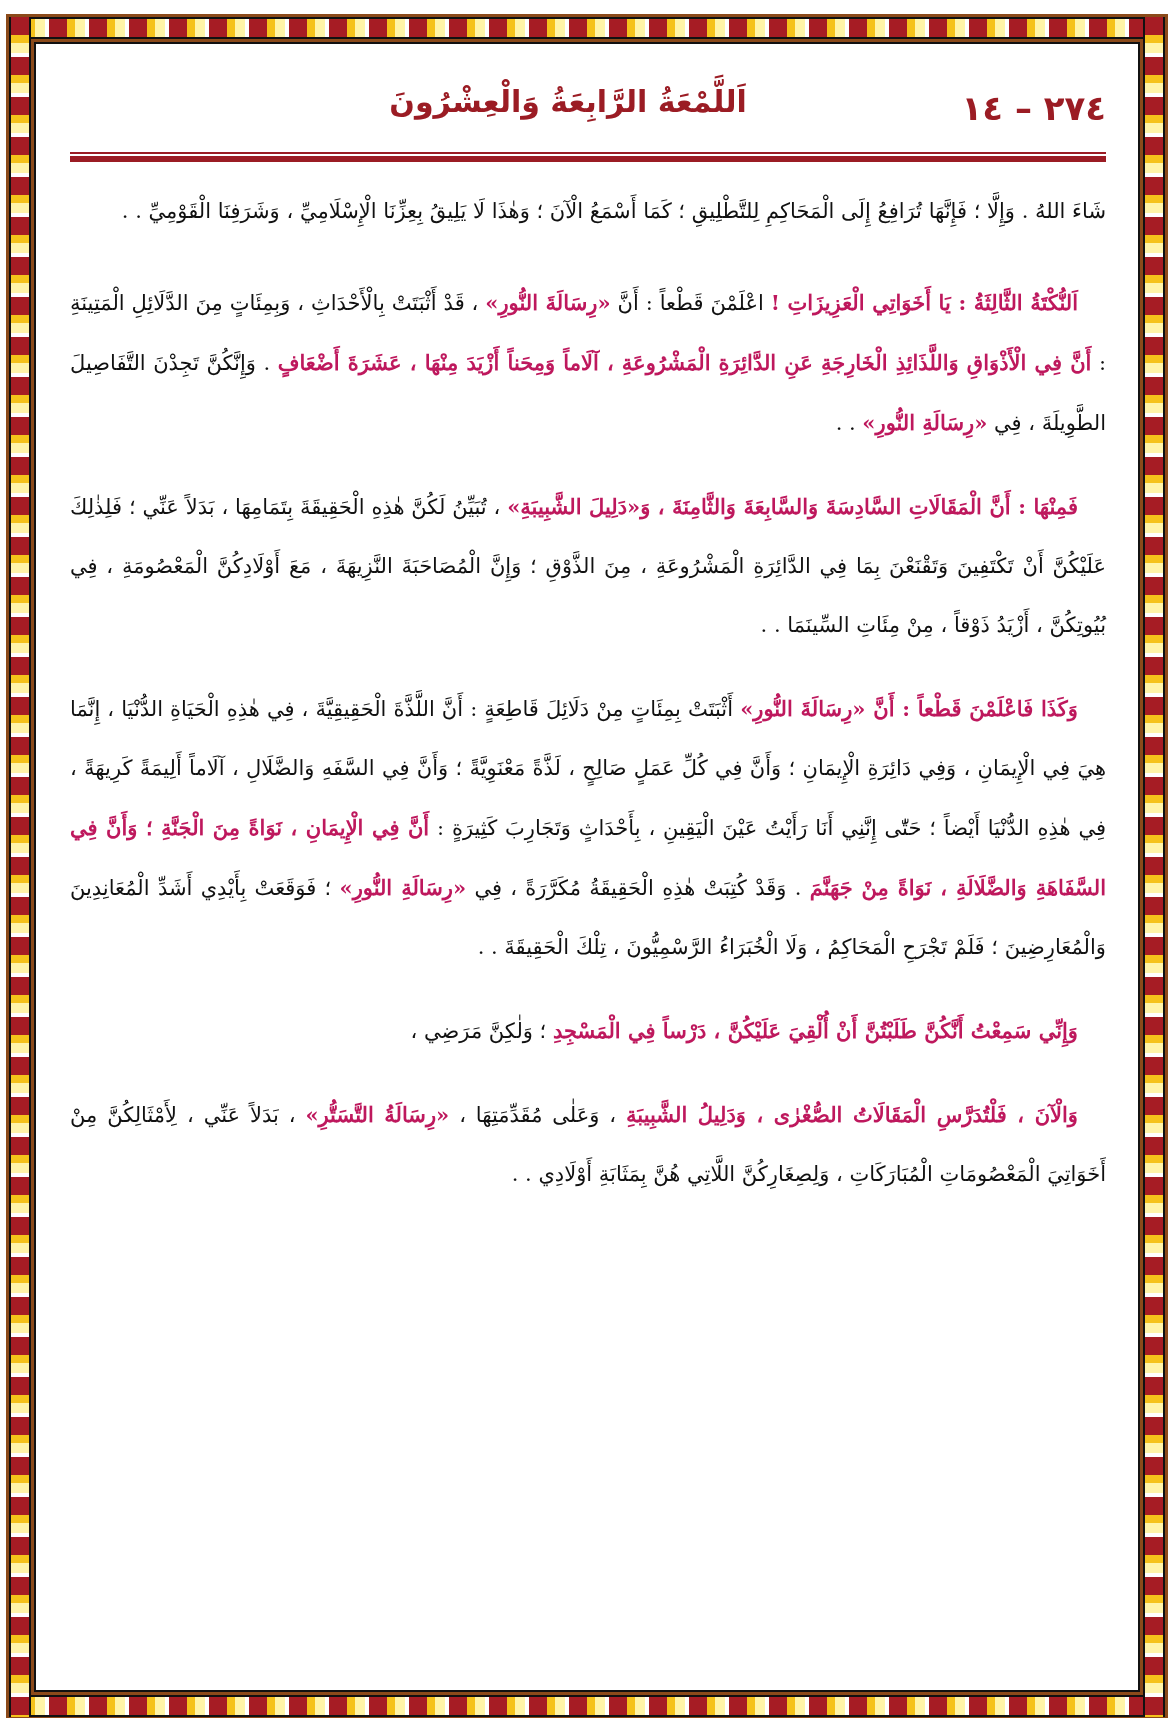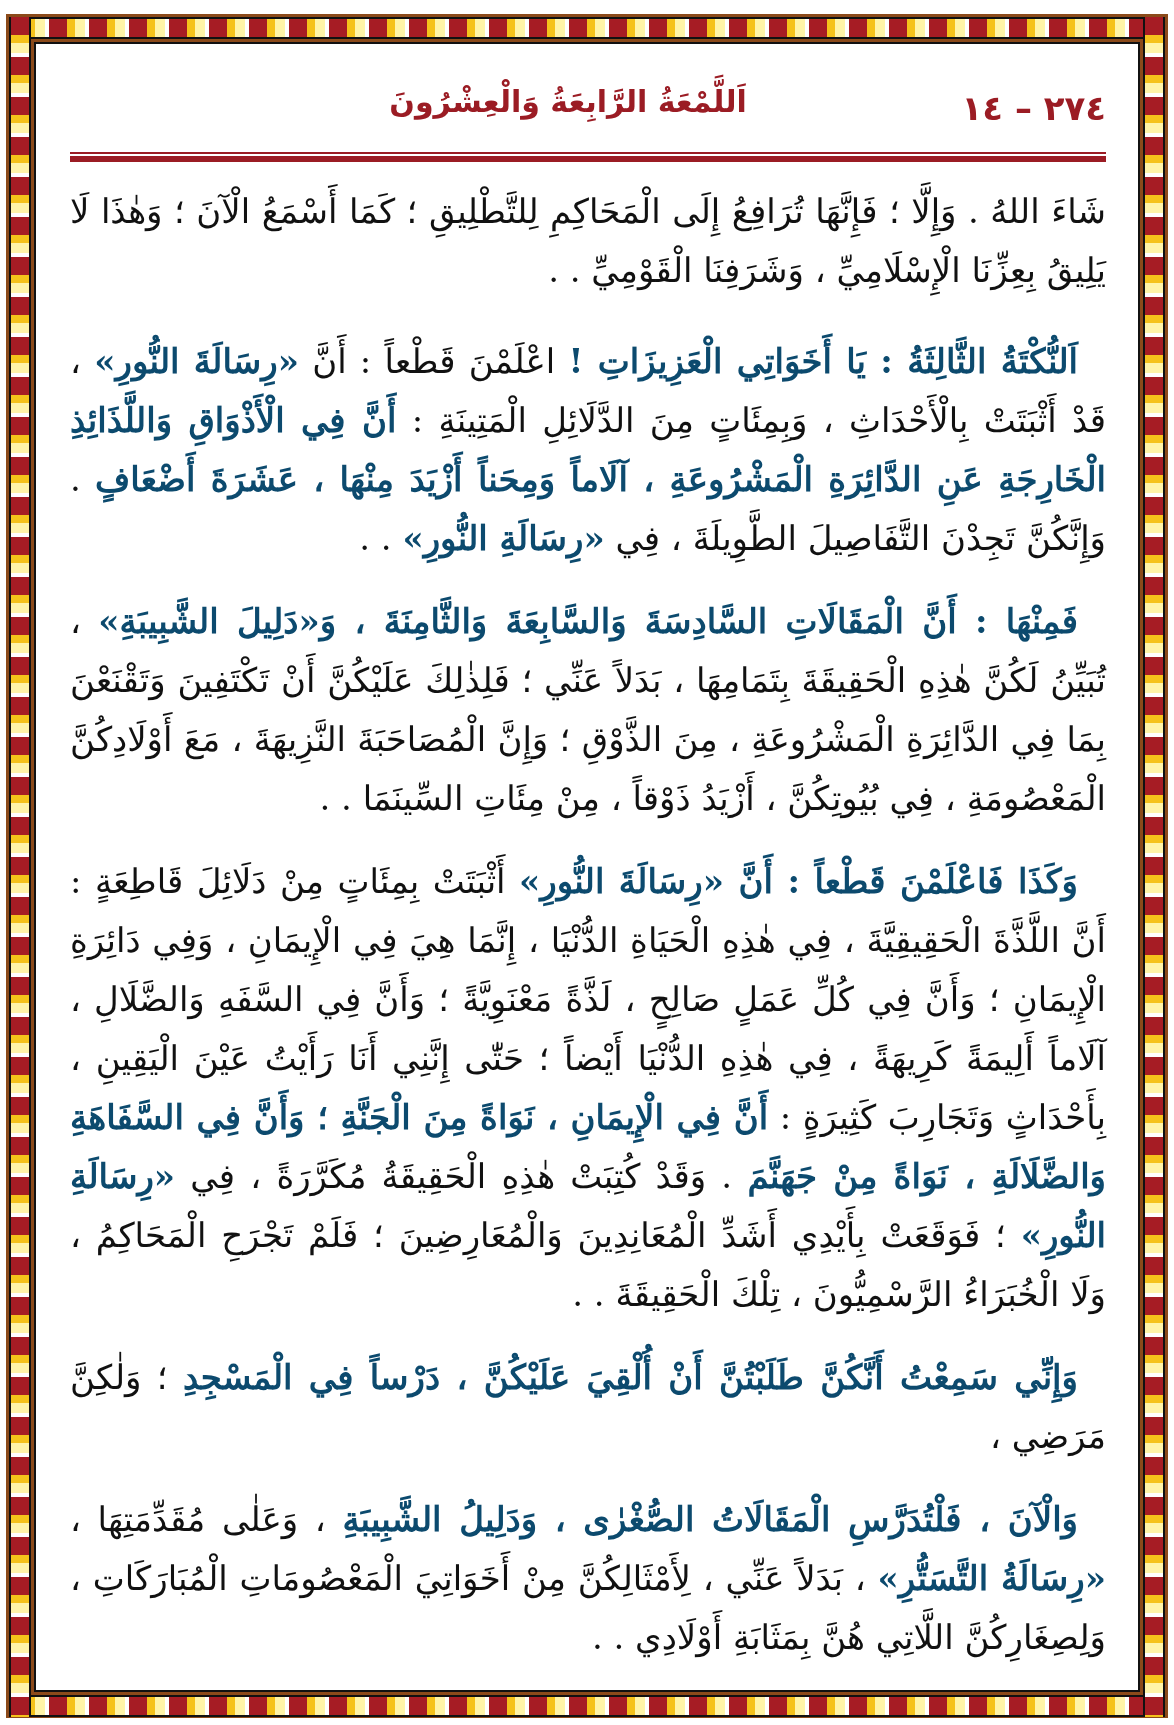--- a/index.html
+++ b/index.html
@@ -24,24 +24,24 @@
     .frame-inner-line { position: absolute; left: 34px; top: 42px; width: 1106px; height: 1650px; border: 2px solid #111; box-sizing: border-box; }
 
     .page { position: absolute; left: 70px; top: 70px; width: 1036px; direction: rtl; }
     .header { position: relative; height: 66px; }
     .page-number { position: absolute; right: 0; top: 18px; font-family: "DejaVu Sans", sans-serif; font-weight: bold; font-size: 34px; color: #9b1c24; direction: rtl; }
     .chapter-title { position: absolute; left: 0; right: 0; top: 14px; text-align: center; font-family: "DejaVu Sans", sans-serif; font-weight: bold; font-size: 30px; color: #9b1c24; padding-right: 40px; }
     .rule { position: absolute; left: 0; right: 0; top: 82px; height: 2px; background: #9b1c24; }
     .rule2 { position: absolute; left: 0; right: 0; top: 86px; height: 6px; background: #9b1c24; }
 
     .body { position: absolute; top: 112px; left: 0; right: 0; }
-    .para { font-family: "DejaVu Serif", serif; font-size: 34px; line-height: 59px; color: #111; text-align: justify; text-align-last: right; margin: 0 0 24px 0; }
+    .para { font-family: "DejaVu Serif", serif; font-size: 21px; line-height: 59px; color: #111; text-align: justify; text-align-last: right; margin: 0 0 24px 0; }
     .para.first { margin-bottom: 32px; }
     .indent { display: inline-block; width: 28px; }
-    .hl { color: #0c4a6e; font-weight: bold; }
+    .hl { color: #be185d; font-weight: bold; }
   </style>
 </head>
 <body>
 
 <div class="frame-outer"></div>
 <div class="band top"></div>
 <div class="band bottom"></div>
 <div class="band left"></div>
 <div class="band right"></div>
 <div class="frame-inner"></div>

